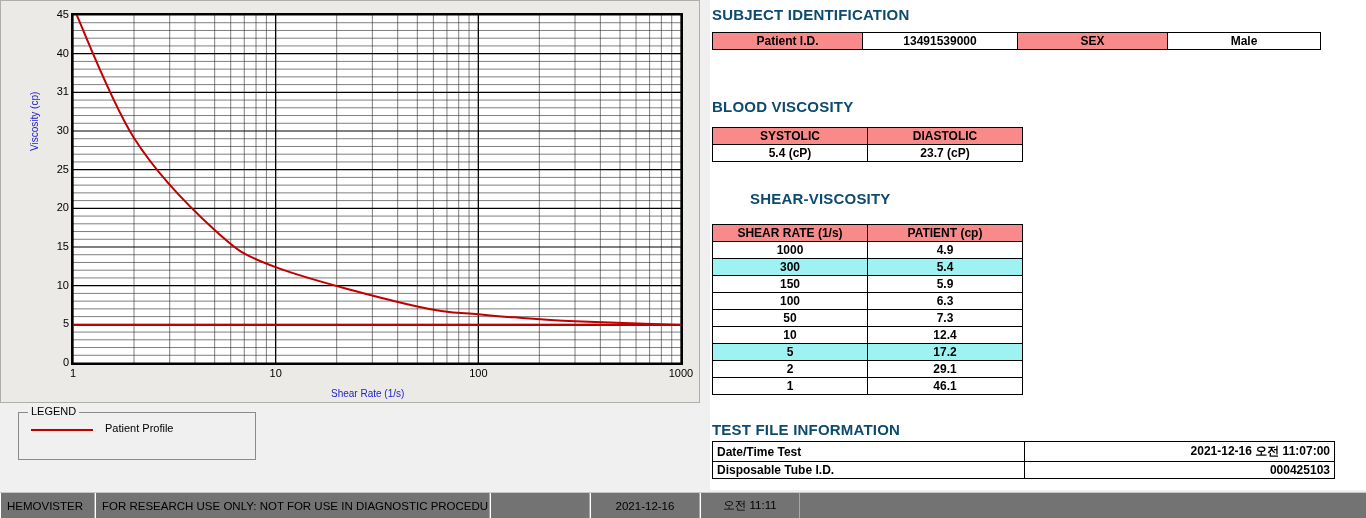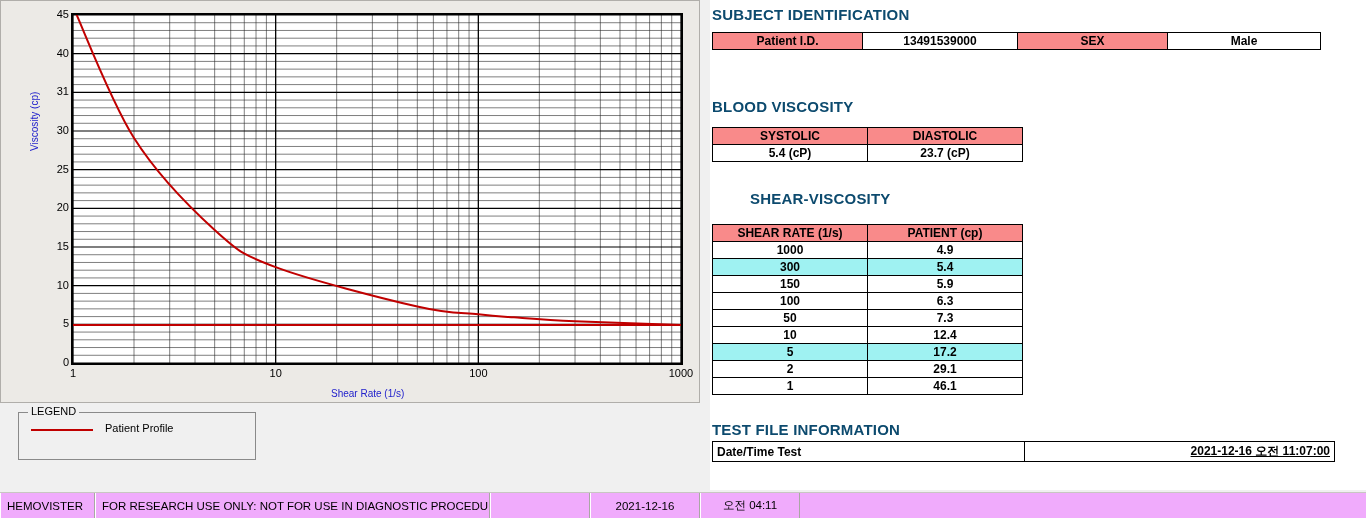--- a/index.html
+++ b/index.html
@@ -130,28 +130,28 @@
   #bv-table { position:absolute; left: 2px; top: 127px; padding-left: 29px; }
 
   #sv-title { position:absolute; left: 4px; top: 190px; margin-left: 36px; }
   #sv-table { position:absolute; left: 2px; top: 224px; }
 
   #tfi-title { position:absolute; left: 2px; top: 421px; }
   #tfi-table { position:absolute; left: 2px; top: 441px; }
 
   #tfi-table td { font-weight: bold; }
   #tfi-table td.left { text-align: left; }
-  #tfi-table td.right { text-align: right; font-weight: bold; text-decoration: underline; }
+  #tfi-table td.right { text-align: right; font-weight: bold; }
 
   
   #statusbar {
     position: absolute;
     left: 0; bottom: 0;
     width: 1366px; height: 26px;
-    background: #f0abfc;
+    background: #737373;
     border-top: 1px solid #c8c6c2;
     display: flex;
     align-items: stretch;
     font-size: 11.5px;
   }
   .sb {
     border-right: 1px solid #a9a7a3;
     border-left: 1px solid #ffffff;
     display: flex;
     align-items: center;
@@ -363,24 +363,28 @@
       </tbody>
   </table>
 
   <div class="section-title" id="tfi-title">TEST FILE INFORMATION</div>
   <table class="grid" id="tfi-table">
     <tbody>
         <tr>
       <td class="val left" style="width:312px">Date/Time Test</td>
       <td class="val right" style="width:310px">2021-12-16   오전 11:07:00</td>
     </tr>
+    <tr>
+      <td class="val left">Disposable Tube I.D.</td>
+      <td class="val right">000425103</td>
+    </tr>
   </tbody>
     </table>
 
 </div>
 
 <div id="statusbar">
   <div class="sb" id="sb-app">HEMOVISTER</div>
   <div class="sb" id="sb-notice">FOR RESEARCH USE ONLY: NOT FOR USE IN DIAGNOSTIC PROCEDURES</div>
   <div class="sb" id="sb-blank"></div>
   <div class="sb" id="sb-date">2021-12-16</div>
-  <div class="sb" id="sb-time">오전 04:11</div>
+  <div class="sb" id="sb-time">오전 11:11</div>
 </div>
 
 </body></html>

